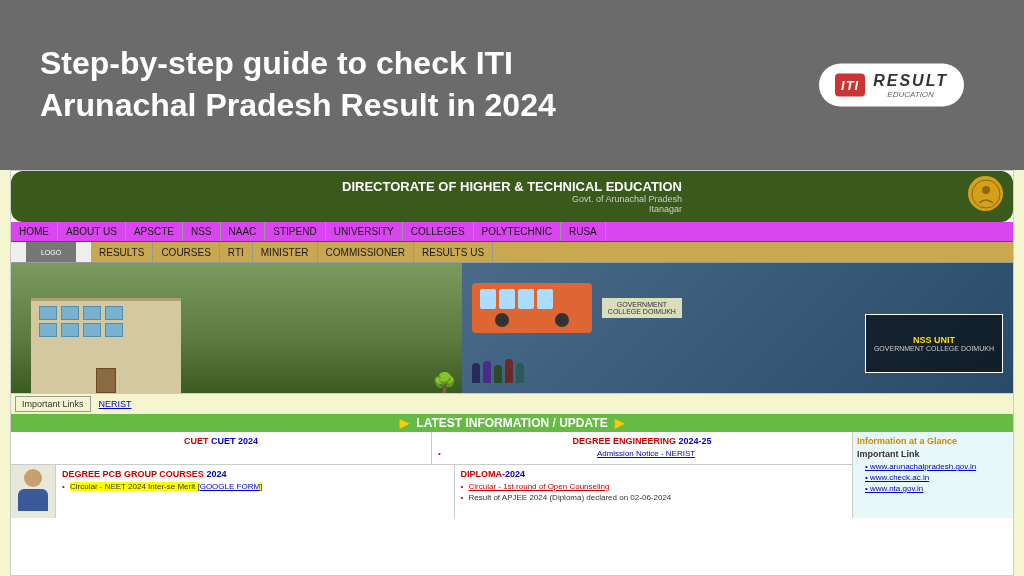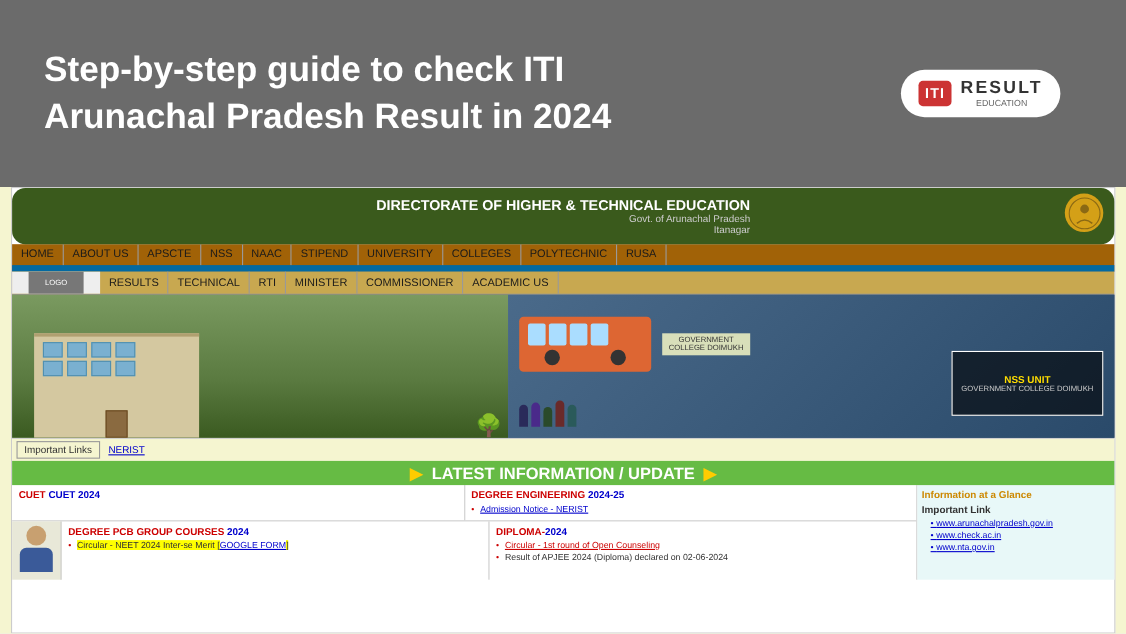--- a/index.html
+++ b/index.html
@@ -34,20 +34,21 @@
       position: absolute;
       right: 60px;
       top: 50%;
       transform: translateY(-50%);
       background: white;
       border-radius: 30px;
       padding: 8px 16px;
       display: flex;
       align-items: center;
       gap: 8px;
+      font-style: italic;
     }
 
     .iti-logo-icon {
       background: #cc3333;
       color: white;
       font-weight: bold;
       font-size: 13px;
       padding: 4px 6px;
       border-radius: 4px;
       letter-spacing: 1px;
@@ -113,24 +114,24 @@
       display: flex;
       align-items: center;
       justify-content: center;
       font-size: 8px;
       color: #333;
       font-weight: bold;
     }
 
     
     .nav-bar-1 {
-      background: #a16207;
+      background: #d946ef;
       display: flex;
       align-items: stretch;
-      border-bottom: 6px solid #0369a1;
+      border-bottom: 1px solid #0369a1;
     }
 
     .nav-item {
       padding: 4px 8px;
       font-size: 10px;
       color: #1a1a1a;
       border-right: 1px solid #999;
       cursor: pointer;
       white-space: nowrap;
       display: flex;
@@ -212,21 +213,21 @@
     .nerist-link {
       color: #0000cc;
       font-size: 9px;
       text-decoration: underline;
     }
 
     
     .latest-info-bar {
       background: #66bb44;
       color: white;
-      font-size: 15px;
+      font-size: 12px;
       text-align: center;
       padding: 2px;
       font-weight: bold;
       position: relative;
     }
 
     .latest-info-bar::before,
     .latest-info-bar::after {
       content: '▶';
       color: #ffcc00;
@@ -239,34 +240,35 @@
       background: white;
       flex: 1;
     }
 
     .content-main {
       flex: 1;
       border-right: 1px solid #ccc;
     }
 
     .content-sidebar {
-      width: 179px;
+      width: 160px;
       background: #e8f8f8;
       padding: 4px;
     }
 
     .cuet-section {
       display: flex;
       border-bottom: 1px solid #ccc;
     }
 
     .cuet-col {
       flex: 1;
       padding: 4px 6px;
       border-right: 1px solid #ccc;
+      text-align: center;
     }
 
     .cuet-col:last-child { border-right: none; }
 
     .section-title {
       font-size: 9px;
       font-weight: bold;
       color: #cc0000;
       margin-bottom: 3px;
     }
@@ -386,25 +388,25 @@
       <div class="nav-item">COLLEGES</div>
       <div class="nav-item">POLYTECHNIC</div>
       <div class="nav-item">RUSA</div>
     </div>
 
     <div class="nav-bar-2">
       <div class="nav-logo-area">
         <div style="width:50px;height:20px;background:#777;display:flex;align-items:center;justify-content:center;font-size:7px;color:white;">LOGO</div>
       </div>
       <div class="nav-item">RESULTS</div>
-      <div class="nav-item">TECHNICAL</div>
+      <div class="nav-item">COURSES</div>
       <div class="nav-item">RTI</div>
       <div class="nav-item">MINISTER</div>
       <div class="nav-item">COMMISSIONER</div>
-      <div class="nav-item">ACADEMIC US</div>
+      <div class="nav-item">RESULTS US</div>
     </div>
 
     <div class="photo-row">
 
       <div class="photo-left">
         <div style="position:absolute;bottom:0;left:0;width:100%;height:100%;background:linear-gradient(180deg,#7a9a60 0%,#5a7a40 60%,#3a5a20 100%);"></div>
 
         <div style="position:absolute;bottom:0;left:20px;width:150px;height:95px;background:#d4c8a0;border-top:3px solid #b0a070;">
 
           <div style="display:flex;gap:4px;padding:5px 8px 0;">

